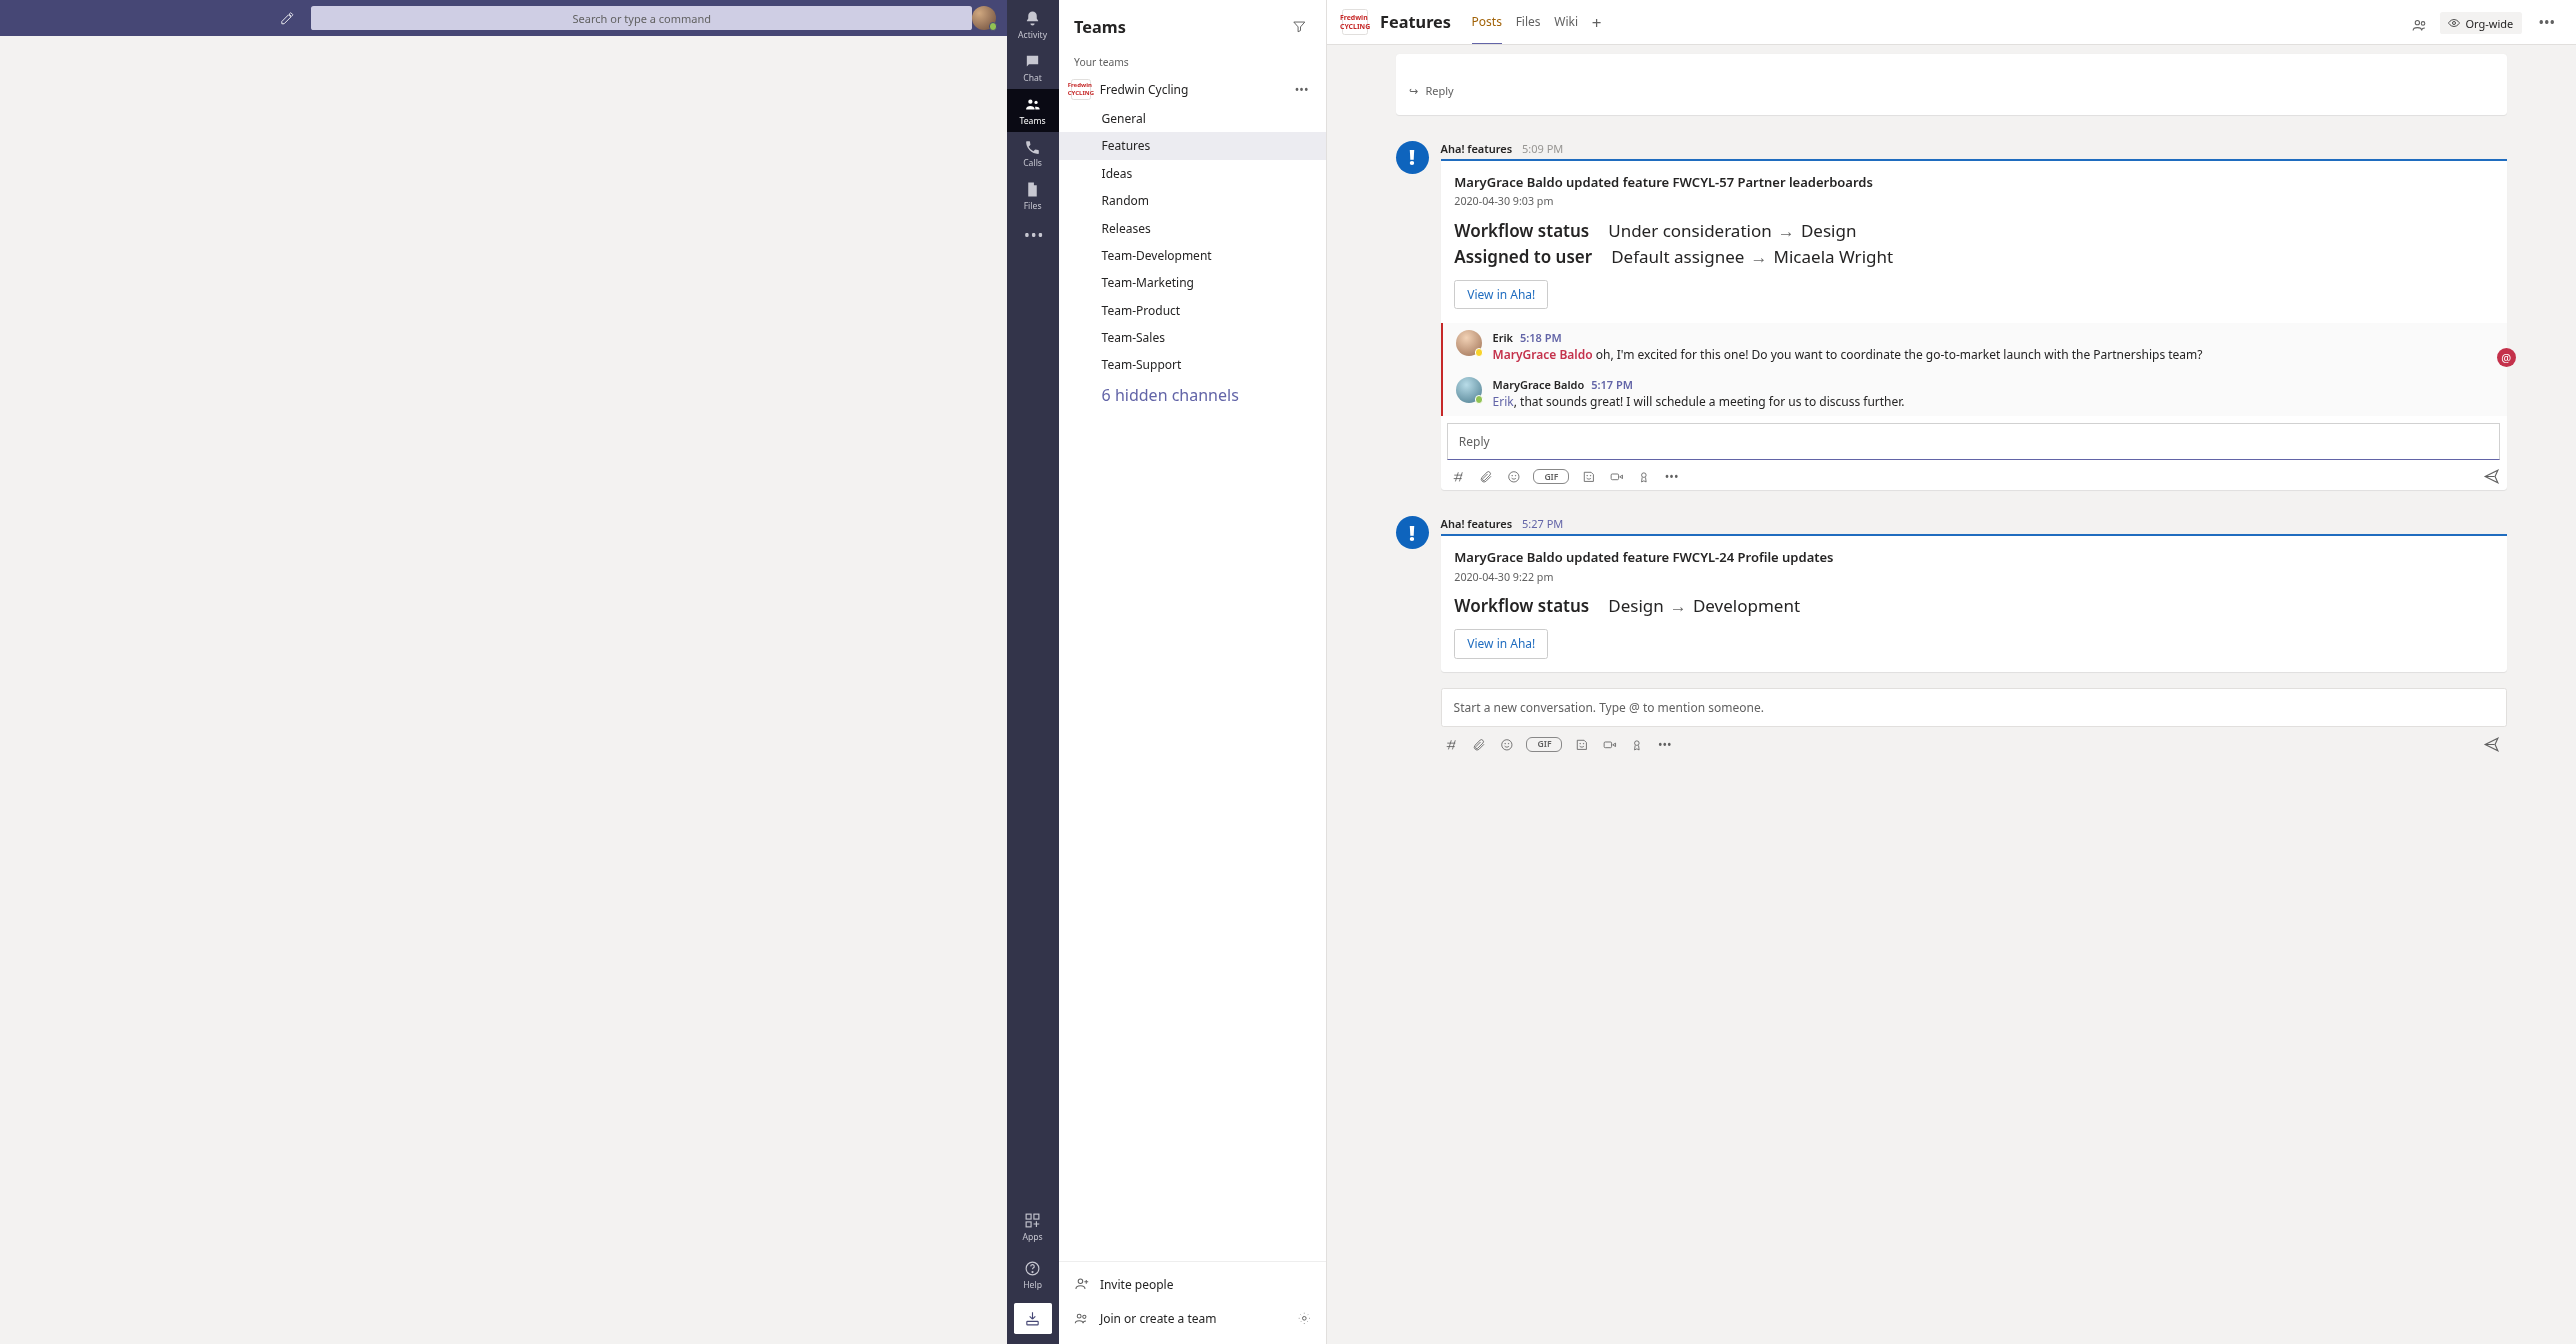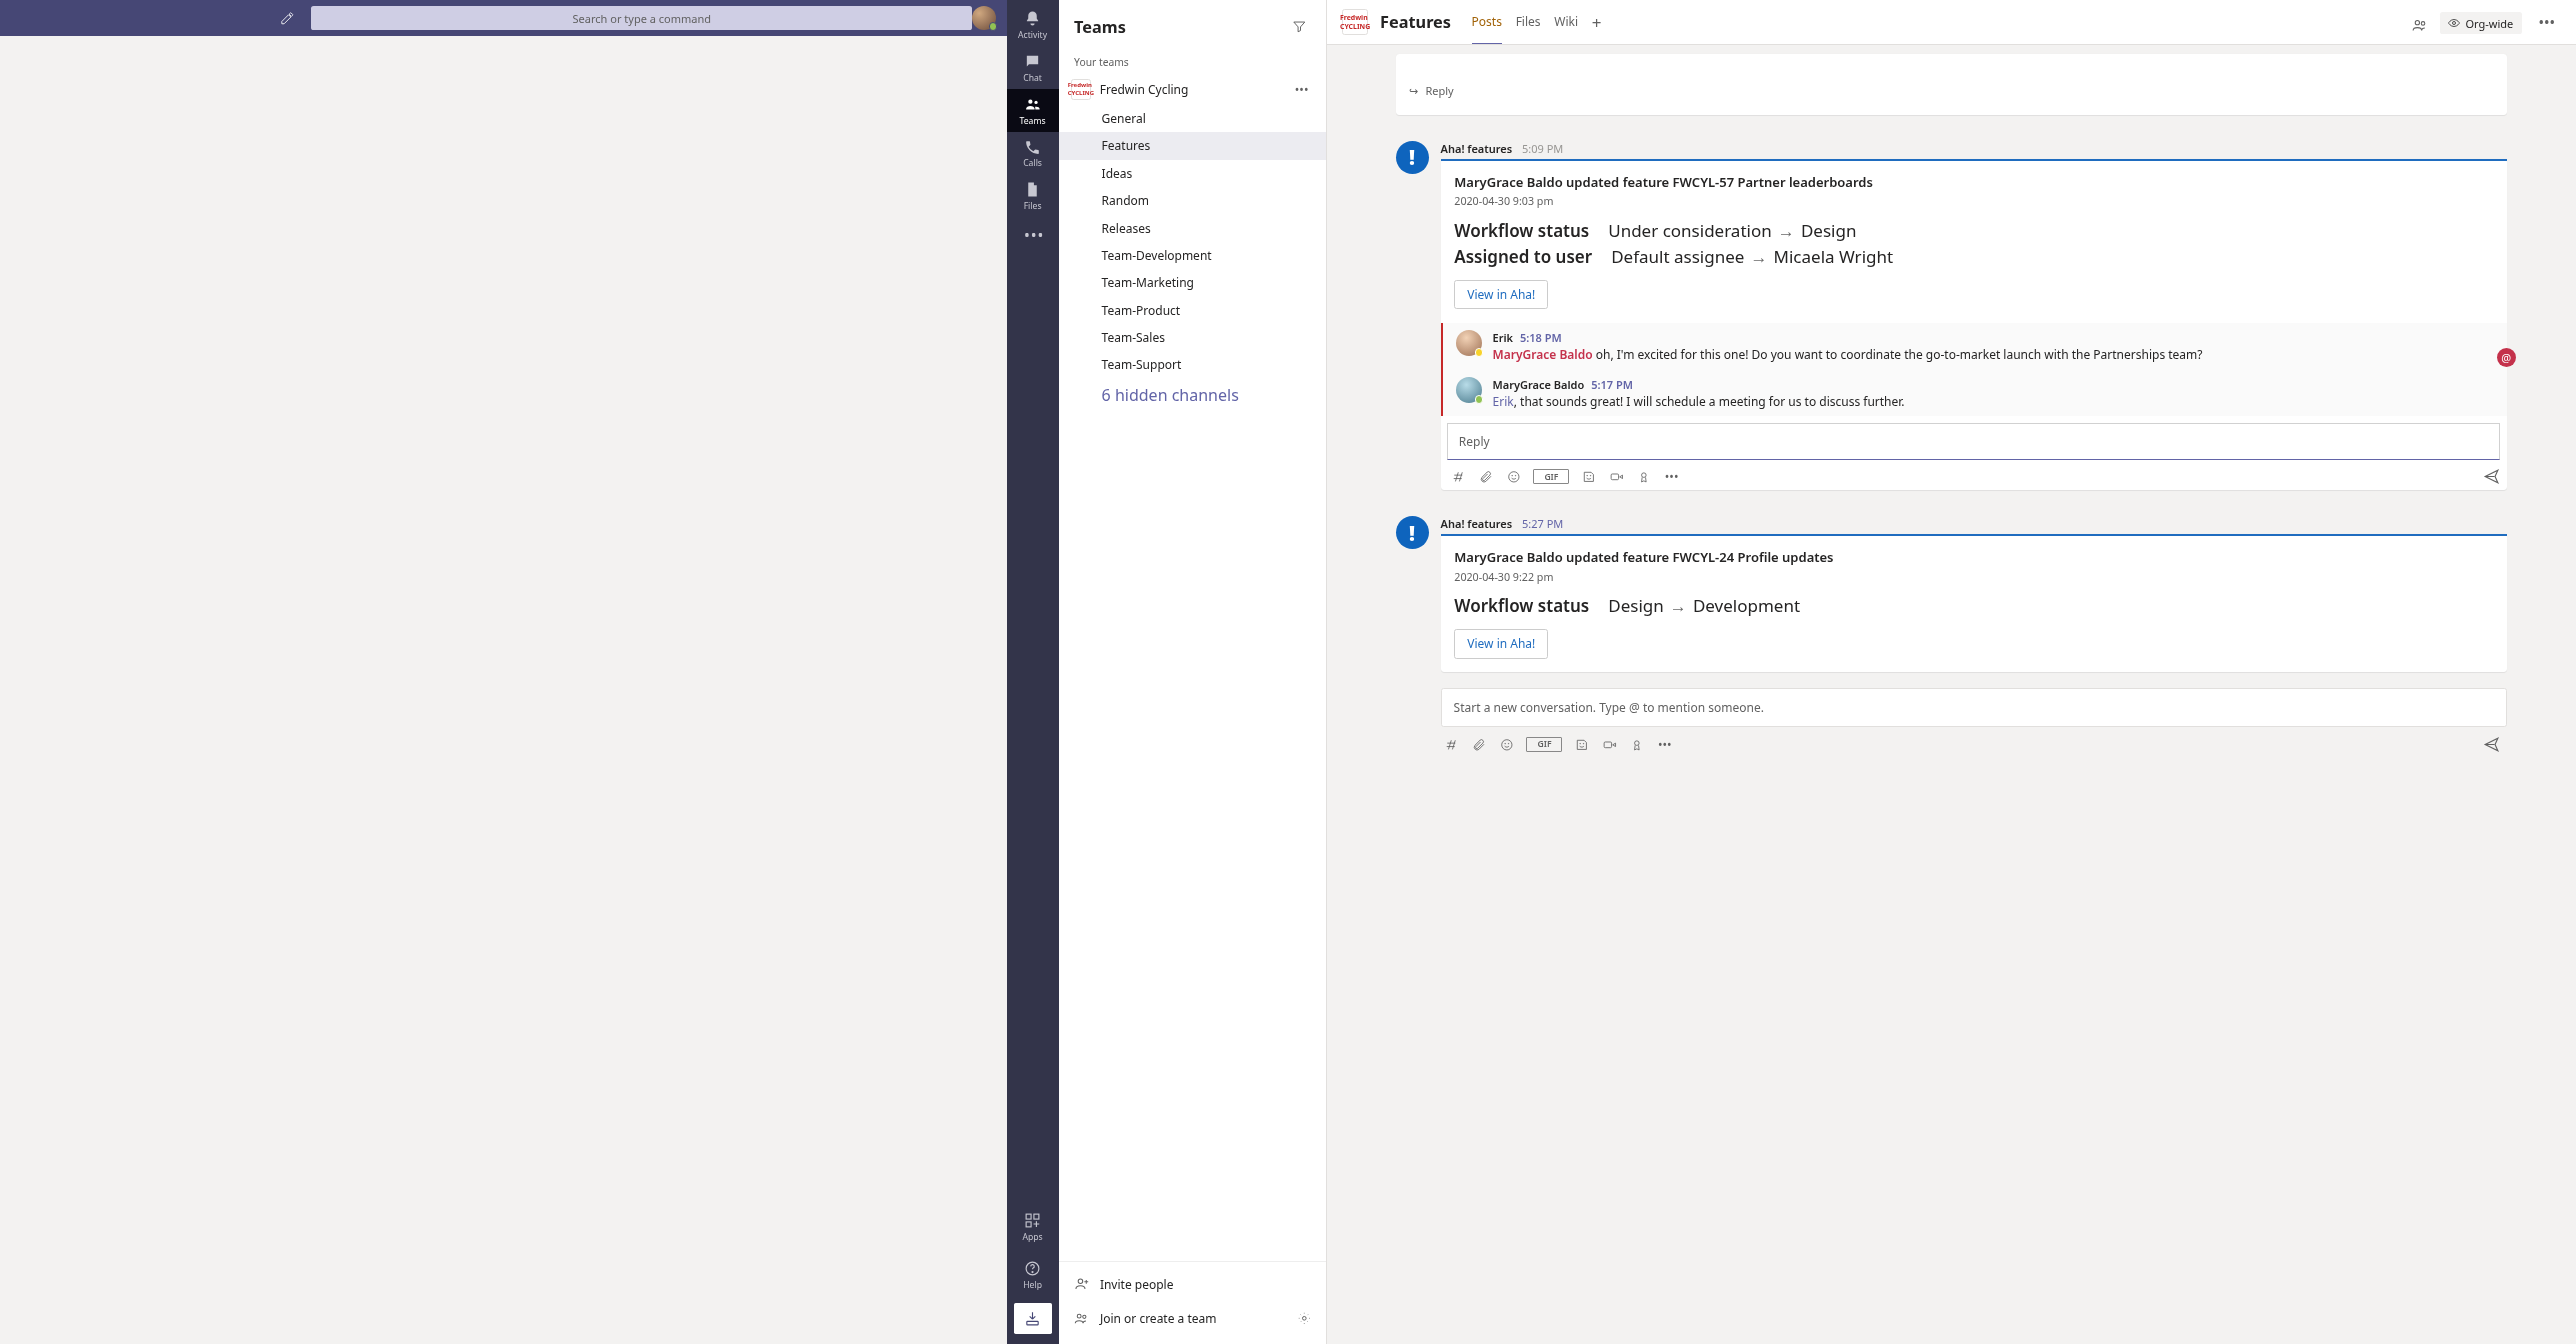--- a/index.html
+++ b/index.html
@@ -144,21 +144,21 @@
 
 .mention-badge {
   position:absolute; right:-8.6px; top:189px; width:19px; height:19px; border-radius:50%;
   background:#c4314b; color:#fff; display:flex; align-items:center; justify-content:center; font-size:11px;
 }
 
 
 .reply-input { border:0.9px solid #d1d1d1; border-bottom:1.7px solid #6264a7; margin:6.9px 6.9px 0 6.9px; padding:8.6px 10.3px; background:#fff; color:#616161; font-size:12px; cursor:text;}
 .compose-toolbar { display:flex; align-items:center; gap:12px; padding:8.6px 6.9px 5.2px 10.3px; color:#616161;}
 .compose-toolbar .ct-ico { cursor:pointer; width:15.5px; height:15.5px; display:flex; align-items:center; justify-content:center; font-size:12px;}
-.compose-toolbar .ct-badge { border:0.9px solid #888; border-radius:1px; padding:0 17px; font-size:8.6px; font-weight:600;}
+.compose-toolbar .ct-badge { border:0.9px solid #888; border-radius:6px; padding:0 17px; font-size:8.6px; font-weight:600;}
 .send-btn { margin-left:auto; cursor:pointer;}
 
 
 .newconv { background:#fff; border:0.9px solid #e1dfdd; border-radius:2.6px; padding:10.3px 12px; color:#616161; font-size:12px; cursor:text;}
 
 svg { display:block; }
 </style>
 </head>
 <body>
 

